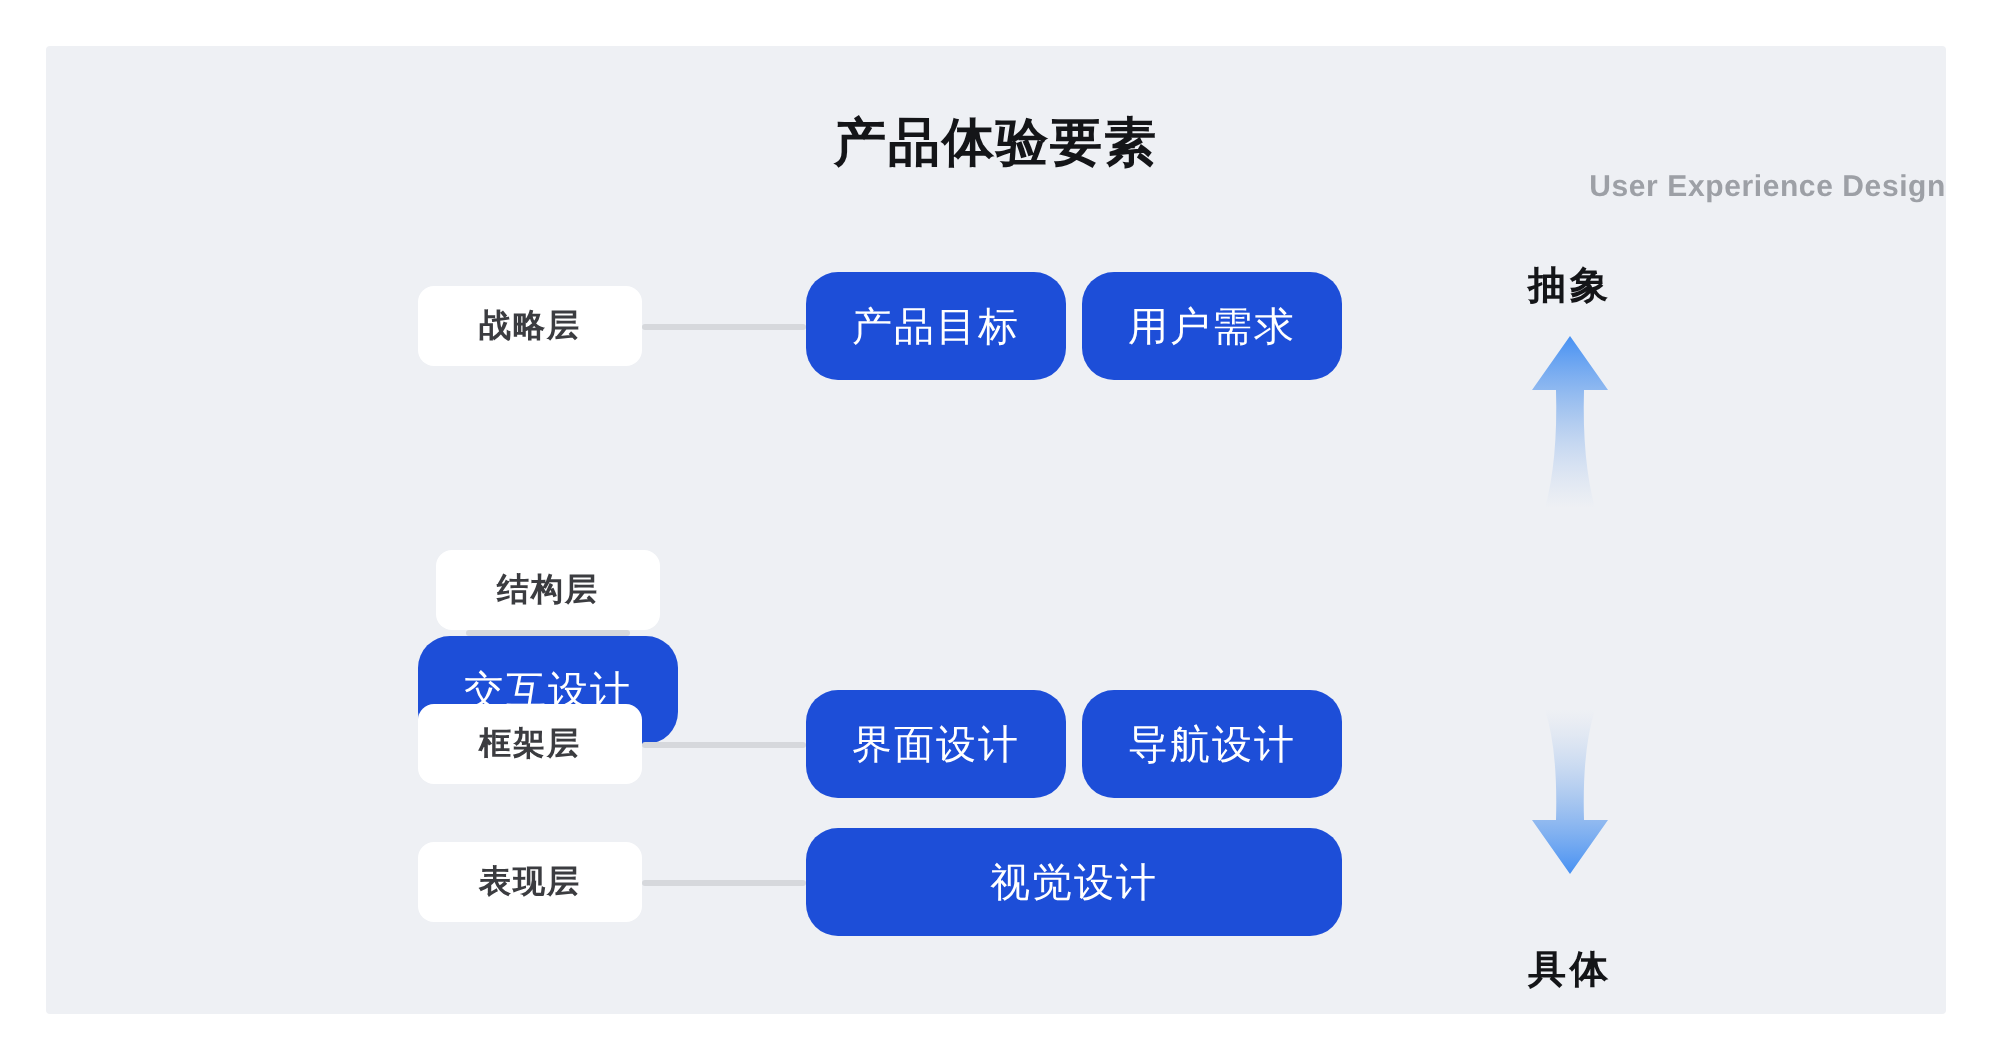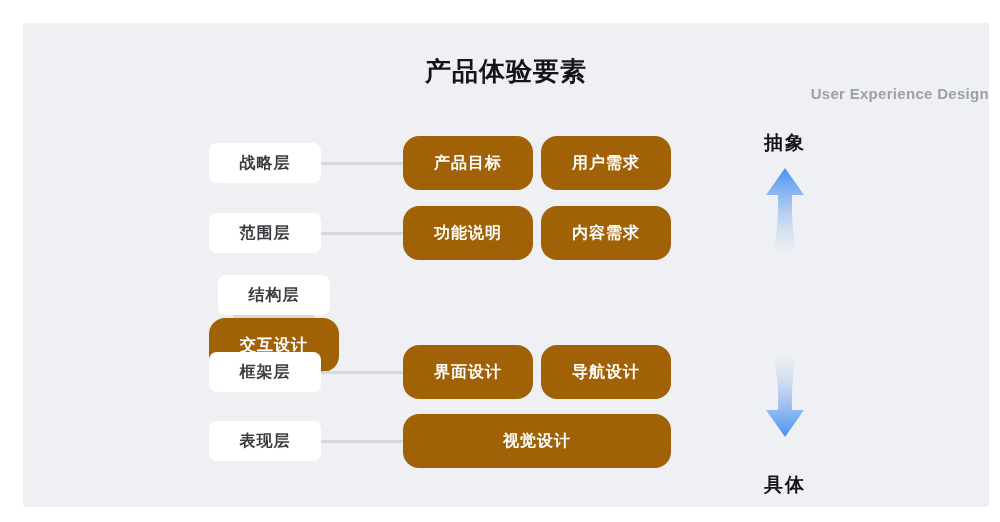--- a/index.html
+++ b/index.html
@@ -9,21 +9,20 @@
     font-family: "Liberation Sans", "DejaVu Sans", sans-serif;
     overflow: hidden;
   }
   #screen { position: relative; width: 1000px; height: 522px; background: #ffffff; }
 
   .panel {
     position: absolute; left: 23px; top: 23px;
     width: 950px; height: 484px;
     background: #EEF0F4;
     border-radius: 2px;
-    padding-left: 16px;
   }
 
   .title {
     position: absolute; top: 31px; left: 0; width: 100%;
     text-align: center;
     font-size: 26px; font-weight: bold; color: #141518;
     letter-spacing: 1px;
   }
   .subtitle {
     position: absolute; top: 62px; left: 0; width: 100%;
@@ -52,23 +51,23 @@
     flex: none;
   }
   .connector {
     width: 82px; height: 3px;
     background: #D6D8DC; border-radius: 2px;
     flex: none;
   }
   .boxes { display: flex; gap: 8px; flex: none; }
   .node {
     width: 130px; height: 54px;
-    background: #a16207; border-radius: 16px;
+    background: #1d4ed8; border-radius: 16px;
     display: flex; align-items: center; justify-content: center;
-    font-size: 16px; font-weight: bold; color: #ffffff;
+    font-size: 20px; font-weight: normal; color: #ffffff;
     letter-spacing: 1px;
   }
   .node.wide { width: 268px; }
 
   .axis-label {
     position: absolute; left: 688px; width: 148px;
     text-align: center;
     font-size: 19px; font-weight: bold; color: #141518;
     letter-spacing: 2px;
   }
@@ -89,28 +88,20 @@
 
     <div class="row row-1">
       <div class="label-box">战略层</div>
       <div class="connector"></div>
       <div class="boxes">
         <div class="node">产品目标</div>
         <div class="node">用户需求</div>
       </div>
     </div>
 
-    <div class="row row-2">
-      <div class="label-box">范围层</div>
-      <div class="connector"></div>
-      <div class="boxes">
-        <div class="node">功能说明</div>
-        <div class="node">内容需求</div>
-      </div>
-    </div>
 
     <div class="row row-3">
       <div class="label-box">结构层</div>
       <div class="connector"></div>
       <div class="boxes">
         <div class="node">交互设计</div>
       </div>
     </div>
 
     <div class="row row-4">

